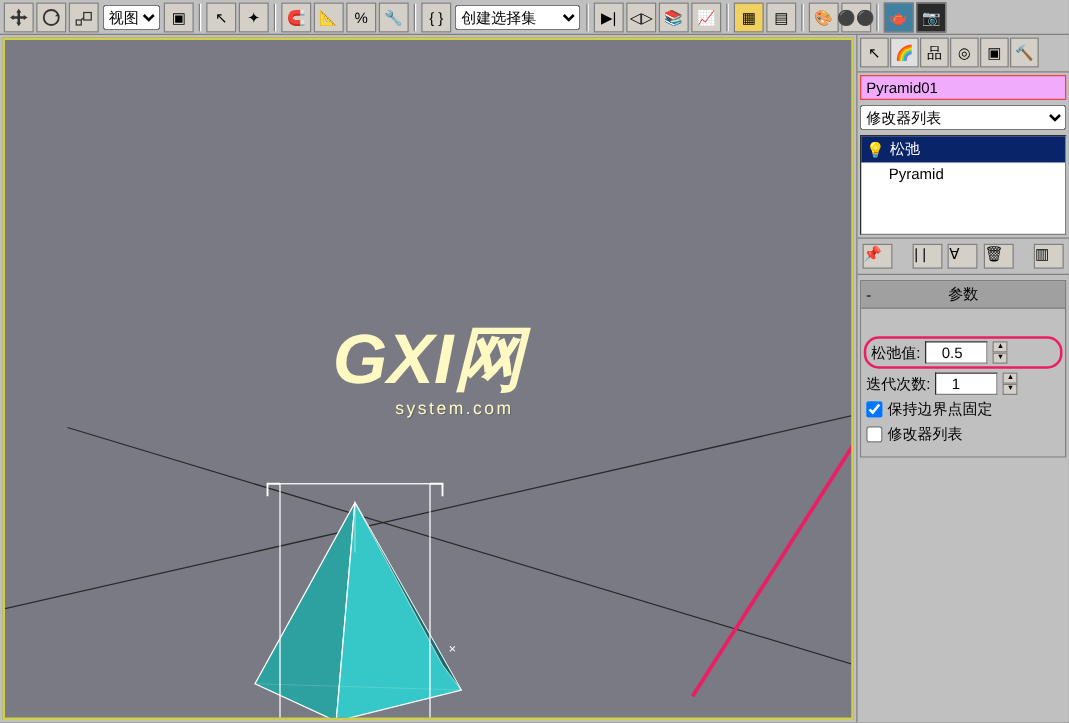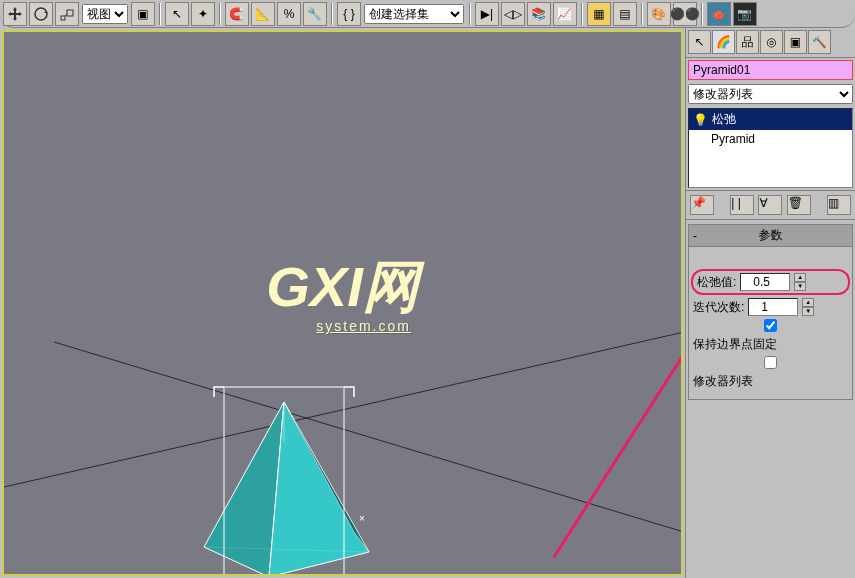--- a/index.html
+++ b/index.html
@@ -12,21 +12,20 @@
       height: 578px;
       position: relative;
     }
     .toolbar-top {
       height: 28px;
       background: #c0c0c0;
       border-bottom: 1px solid #808080;
       display: flex;
       align-items: center;
       padding: 0 2px;
-      border-radius: 14px;
     }
     .tb-btn {
       width: 24px;
       height: 24px;
       border: 1px solid #808080;
       background: #d4d0c8;
       margin: 0 1px;
       display: flex;
       align-items: center;
       justify-content: center;
@@ -75,21 +74,20 @@
       font-size: 56px;
       font-weight: bold;
       font-style: italic;
     }
     .watermark .small {
       font-size: 14px;
       letter-spacing: 2px;
       margin-left: 50px;
       margin-top: -8px;
       text-shadow: 1px 1px 0 #666;
-      text-decoration: underline;
     }
     .right-panel {
       width: 170px;
       background: #c0c0c0;
       border-left: 1px solid #808080;
       display: flex;
       flex-direction: column;
     }
     .rp-tabs {
       height: 30px;
@@ -210,23 +208,23 @@
       width: 12px;
       height: 9px;
       border: 1px solid #808080;
       background: #d4d0c8;
       font-size: 6px;
       line-height: 6px;
       text-align: center;
     }
     .checkbox-row {
       display: flex;
+      align-items: center;
       gap: 4px;
       margin: 3px 0;
-      flex-direction: column;
     }
   </style>
 </head>
 <body>
 
 <div class="toolbar-top">
   <div class="tb-btn">
       <svg width="16" height="16">
         <path d="M8 1 L10 4 L9 4 L9 7 L12 7 L12 6 L15 8 L12 10 L12 9 L9 9 L9 12 L10 12 L8 15 L6 12 L7 12 L7 9 L4 9 L4 10 L1 8 L4 6 L4 7 L7 7 L7 4 L6 4 Z" fill="#333"></path>
       </svg>

